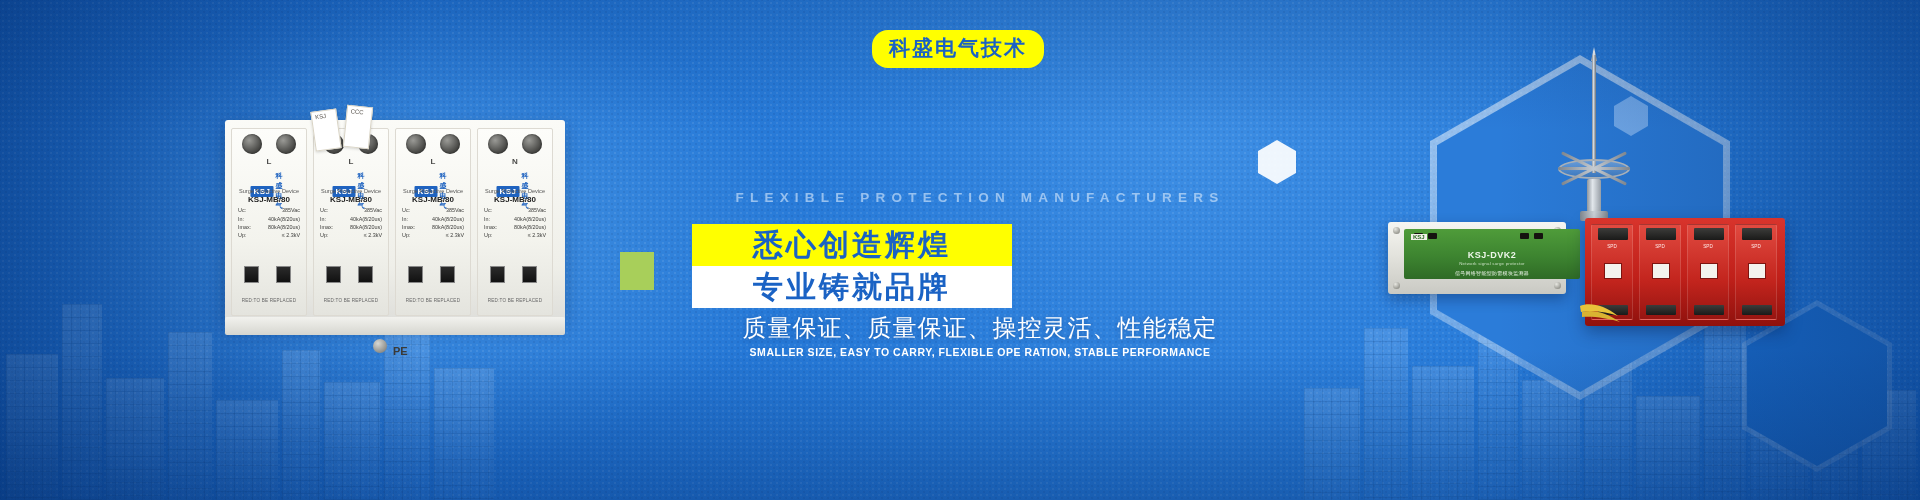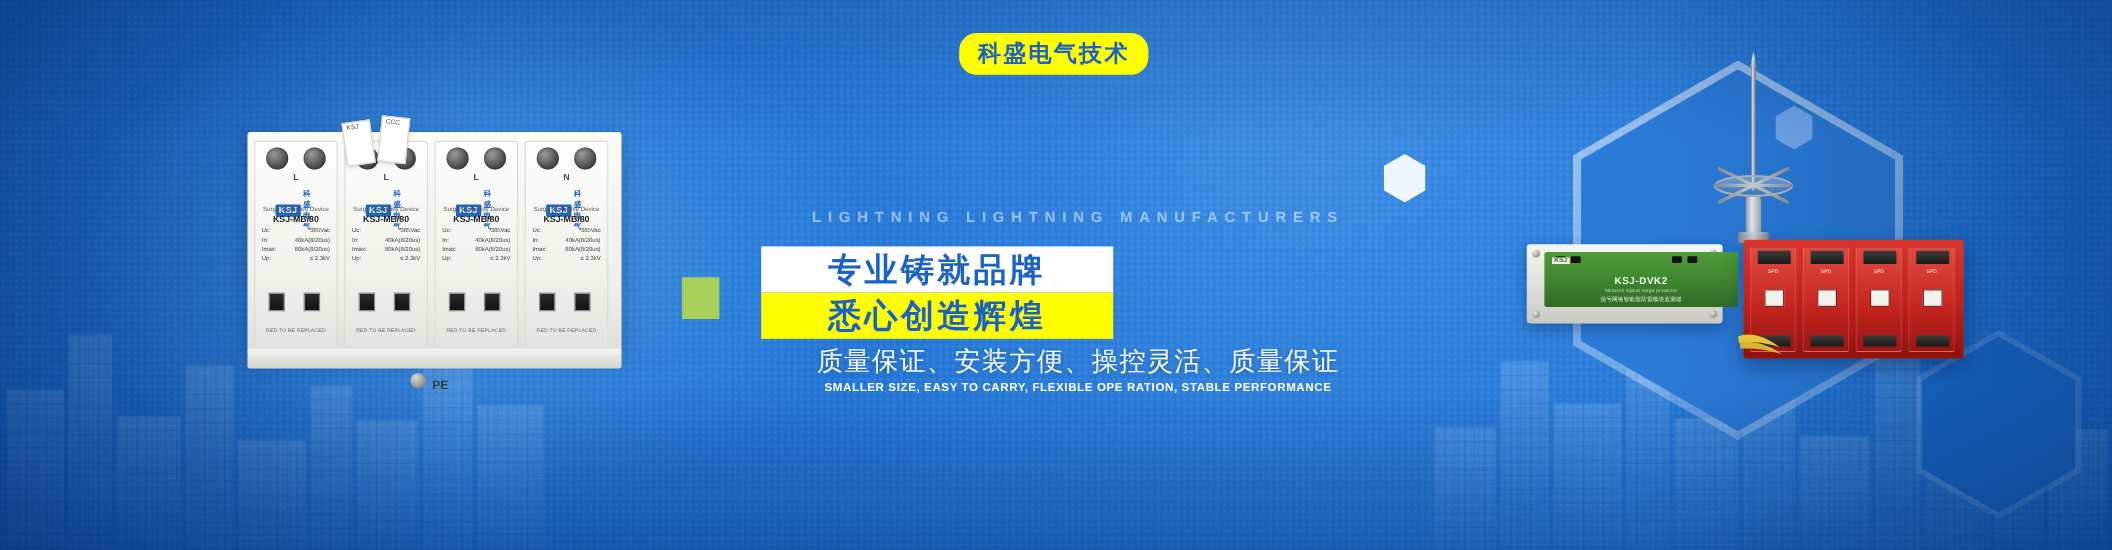--- a/index.html
+++ b/index.html
@@ -458,30 +458,30 @@
     <div class="tag-sticker" style="left:120px; top:-14px; width:26px; height:42px; transform:rotate(6deg);">
       <span>CCC</span>
     </div>
   </div>
 
   <div class="copy">
 
     <div class="badge">科盛电气技术</div>
 
 
-    <div class="subtitle">LIGHTNING LIGHTNING MANUFACTURERS</div>
+    <div class="subtitle">FLEXIBLE PROTECTION MANUFACTURERS</div>
 
     <div class="deco-hex-green"></div>
 
     <div class="slogans">
+      <div class="slogan on-yellow">悉心创造辉煌</div>
       <div class="slogan on-white">专业铸就品牌</div>
-      <div class="slogan on-yellow">悉心创造辉煌</div>
-    </div>
-
-    <div class="feature-cn">质量保证、安装方便、操控灵活、质量保证</div>
+    </div>
+
+    <div class="feature-cn">质量保证、质量保证、操控灵活、性能稳定</div>
     <div class="feature-en">SMALLER SIZE, EASY TO CARRY, FLEXIBLE OPE RATION, STABLE PERFORMANCE</div>
   </div>
 
   <div class="right-zone">
 
     <div class="rod">
       <div class="tip"></div>
       <div class="mast"></div>
       <div class="ring"></div>
       <div class="spoke" style="transform:rotate(0deg);"></div>

